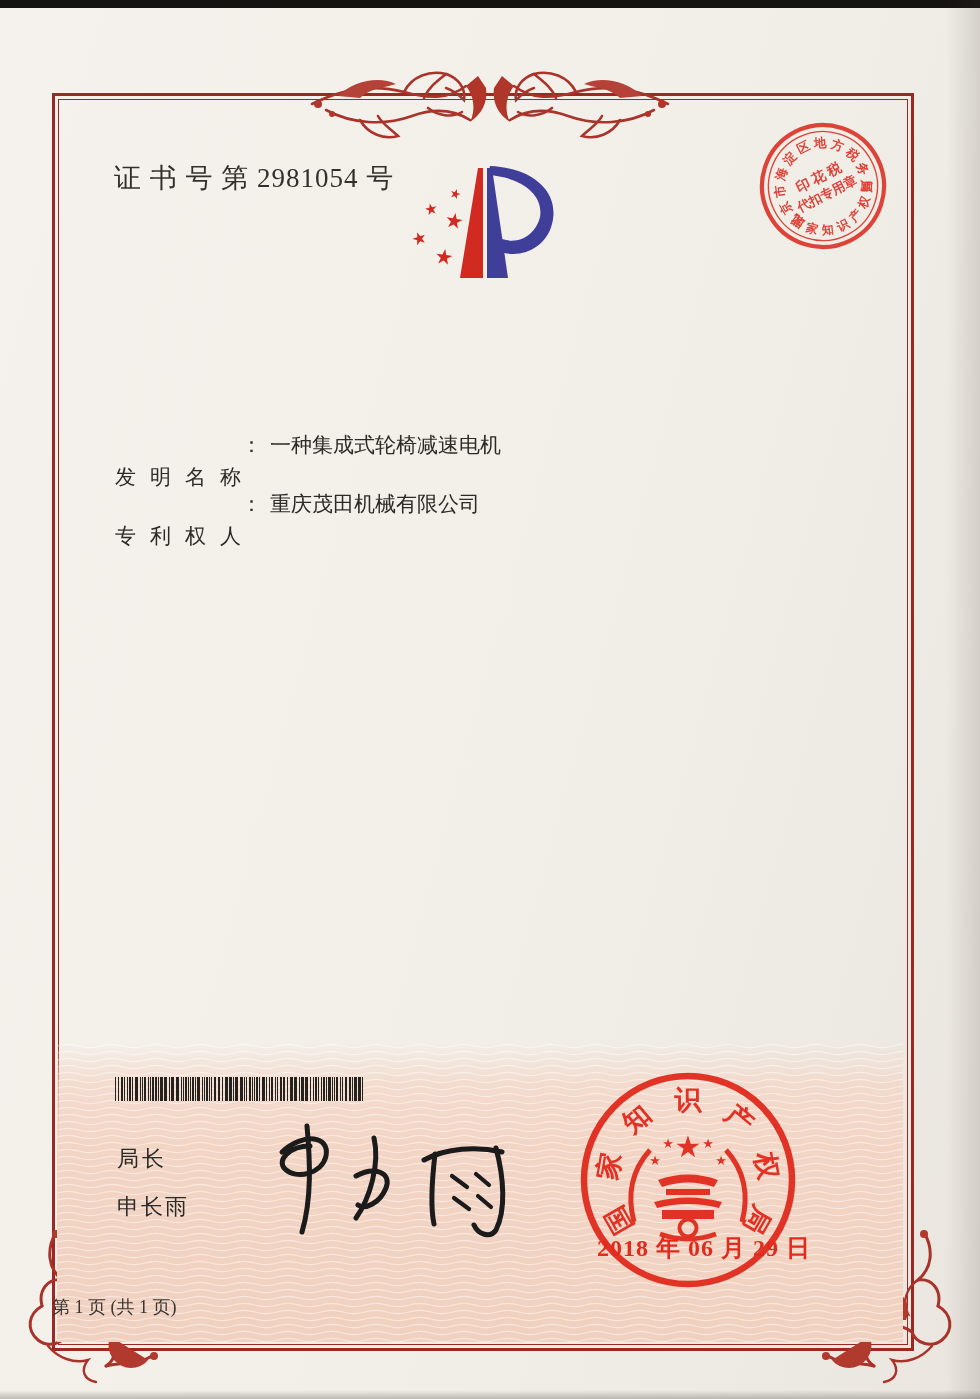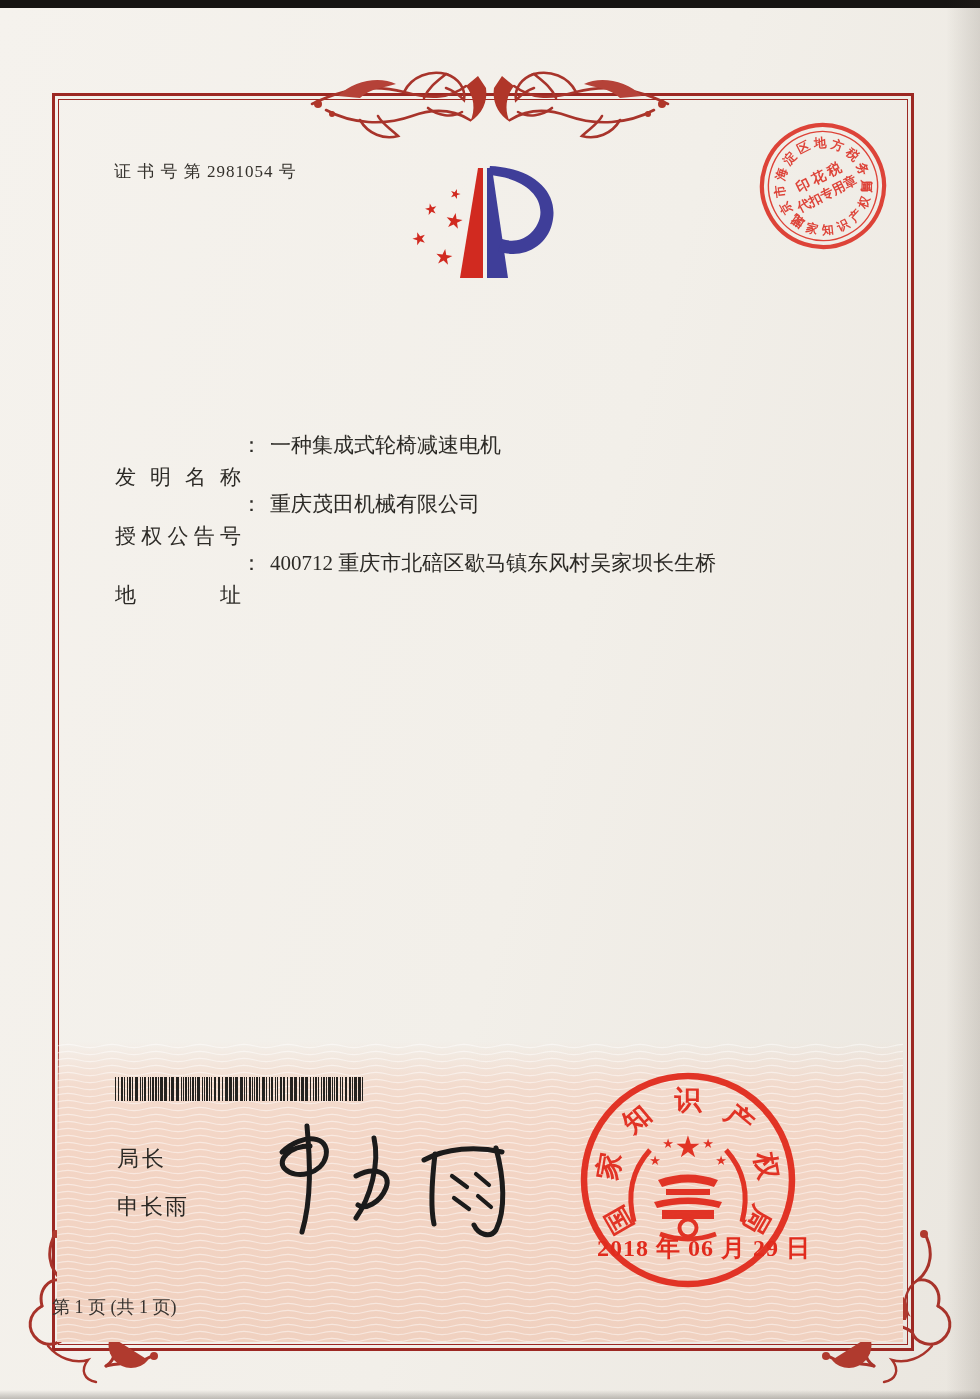--- a/index.html
+++ b/index.html
@@ -16,21 +16,21 @@
   .frame{position:absolute;left:52px;top:93px;width:856px;height:1252px;
         border:3px solid var(--frame-red,#9c2823);}
   .frame-inner{position:absolute;inset:3px;border:1px solid var(--frame-red,#9c2823);}
   .ornament{position:absolute;pointer-events:none;}
   
   .pink-band{position:absolute;left:57px;top:1042px;width:846px;height:300px;
         background:linear-gradient(180deg,rgba(243,213,197,0) 0%,rgba(243,213,197,.75) 14%,
                    var(--band-pink,#f3d5c5) 34%,#f0d1c0 100%);}
   .pink-band svg{position:absolute;inset:0;opacity:.55;}
   
-  .cert-no{position:absolute;left:114px;top:160px;font-size:17px;color:#33302b;letter-spacing:1px;}
+  .cert-no{position:absolute;left:114px;top:160px;font-size:27px;color:#33302b;letter-spacing:1px;}
   .title{position:absolute;left:0;top:297px;width:960px;text-align:center;font-size:46px;
         font-weight:bold;color:#141414;letter-spacing:27px;text-indent:27px;}
   .fields{position:absolute;left:115px;top:430px;width:760px;color:#2c2a26;font-size:21px;}
   .field-row{height:59px;line-height:30px;white-space:nowrap;}
   .lbl{display:inline-block;width:126px;text-align:justify;text-align-last:justify;vertical-align:top;margin-top:32px;}
   .colon{display:inline-block;margin-right:8px;}
   .grant-col1{display:inline-block;width:365px;}
   .grant-col2{display:inline-block;}
   .grant-col2 .lbl{width:110px;}
   .paragraphs{position:absolute;left:114px;top:833px;width:754px;font-size:19.5px;
@@ -198,24 +198,21 @@
       <text x="75" y="70" text-anchor="middle" fill="#dc352a" font-size="14" font-weight="bold">印 花 税</text>
       <text x="75" y="88" text-anchor="middle" fill="#dc352a" font-size="13" font-weight="bold">代扣专用章</text>
     </g>
   </svg>
 
   <div class="fields">
     <div class="field-row">
       <span class="lbl">发明名称</span><span class="colon">：</span><span>一种集成式轮椅减速电机</span>
     </div>
     <div class="field-row">
-      <span class="lbl">授权公告号</span><span class="colon">：</span><span>重庆茂田机械有限公司</span>
-    </div>
-    <div class="field-row">
-      <span class="lbl">地址</span><span class="colon">：</span><span>400712 重庆市北碚区歇马镇东风村吴家坝长生桥</span>
+      <span class="lbl">专利权人</span><span class="colon">：</span><span>重庆茂田机械有限公司</span>
     </div>
   </div>
 
   <div class="paragraphs">
   </div>
 
   <div class="barcode"><span style="width:1px;margin-right:2px"></span><span style="width:1px;margin-right:2px"></span><span style="width:2px;margin-right:1px"></span><span style="width:1px;margin-right:2px"></span><span style="width:1px;margin-right:1px"></span><span style="width:2px;margin-right:1px"></span><span style="width:1px;margin-right:2px"></span><span style="width:3px;margin-right:2px"></span><span style="width:1px;margin-right:1px"></span><span style="width:1px;margin-right:1px"></span><span style="width:2px;margin-right:2px"></span><span style="width:1px;margin-right:1px"></span><span style="width:1px;margin-right:1px"></span><span style="width:2px;margin-right:1px"></span><span style="width:2px;margin-right:1px"></span><span style="width:1px;margin-right:1px"></span><span style="width:3px;margin-right:1px"></span><span style="width:3px;margin-right:2px"></span><span style="width:1px;margin-right:1px"></span><span style="width:3px;margin-right:2px"></span><span style="width:3px;margin-right:2px"></span><span style="width:1px;margin-right:1px"></span><span style="width:1px;margin-right:1px"></span><span style="width:2px;margin-right:1px"></span><span style="width:1px;margin-right:1px"></span><span style="width:1px;margin-right:1px"></span><span style="width:2px;margin-right:1px"></span><span style="width:1px;margin-right:1px"></span><span style="width:3px;margin-right:2px"></span><span style="width:1px;margin-right:1px"></span><span style="width:1px;margin-right:1px"></span><span style="width:2px;margin-right:1px"></span><span style="width:1px;margin-right:1px"></span><span style="width:1px;margin-right:2px"></span><span style="width:2px;margin-right:2px"></span><span style="width:2px;margin-right:2px"></span><span style="width:1px;margin-right:2px"></span><span style="width:3px;margin-right:1px"></span><span style="width:3px;margin-right:1px"></span><span style="width:1px;margin-right:1px"></span><span style="width:3px;margin-right:2px"></span><span style="width:3px;margin-right:1px"></span><span style="width:1px;margin-right:1px"></span><span style="width:1px;margin-right:2px"></span><span style="width:2px;margin-right:1px"></span><span style="width:1px;margin-right:1px"></span><span style="width:1px;margin-right:1px"></span><span style="width:2px;margin-right:1px"></span><span style="width:1px;margin-right:2px"></span><span style="width:3px;margin-right:1px"></span><span style="width:1px;margin-right:2px"></span><span style="width:1px;margin-right:1px"></span><span style="width:2px;margin-right:2px"></span><span style="width:1px;margin-right:1px"></span><span style="width:1px;margin-right:2px"></span><span style="width:2px;margin-right:1px"></span><span style="width:2px;margin-right:2px"></span><span style="width:1px;margin-right:2px"></span><span style="width:3px;margin-right:1px"></span><span style="width:3px;margin-right:2px"></span><span style="width:1px;margin-right:1px"></span><span style="width:3px;margin-right:1px"></span><span style="width:3px;margin-right:2px"></span><span style="width:1px;margin-right:2px"></span><span style="width:1px;margin-right:1px"></span><span style="width:2px;margin-right:1px"></span><span style="width:1px;margin-right:2px"></span><span style="width:1px;margin-right:1px"></span><span style="width:2px;margin-right:1px"></span><span style="width:1px;margin-right:1px"></span><span style="width:3px;margin-right:1px"></span><span style="width:1px;margin-right:1px"></span><span style="width:1px;margin-right:1px"></span><span style="width:2px;margin-right:2px"></span><span style="width:1px;margin-right:1px"></span><span style="width:1px;margin-right:2px"></span><span style="width:2px;margin-right:2px"></span><span style="width:2px;margin-right:1px"></span><span style="width:1px;margin-right:1px"></span><span style="width:3px;margin-right:1px"></span><span style="width:3px;margin-right:1px"></span><span style="width:1px;margin-right:1px"></span></div>
 
   <div class="sig-title">局长</div>
   <div class="sig-name">申长雨</div>

